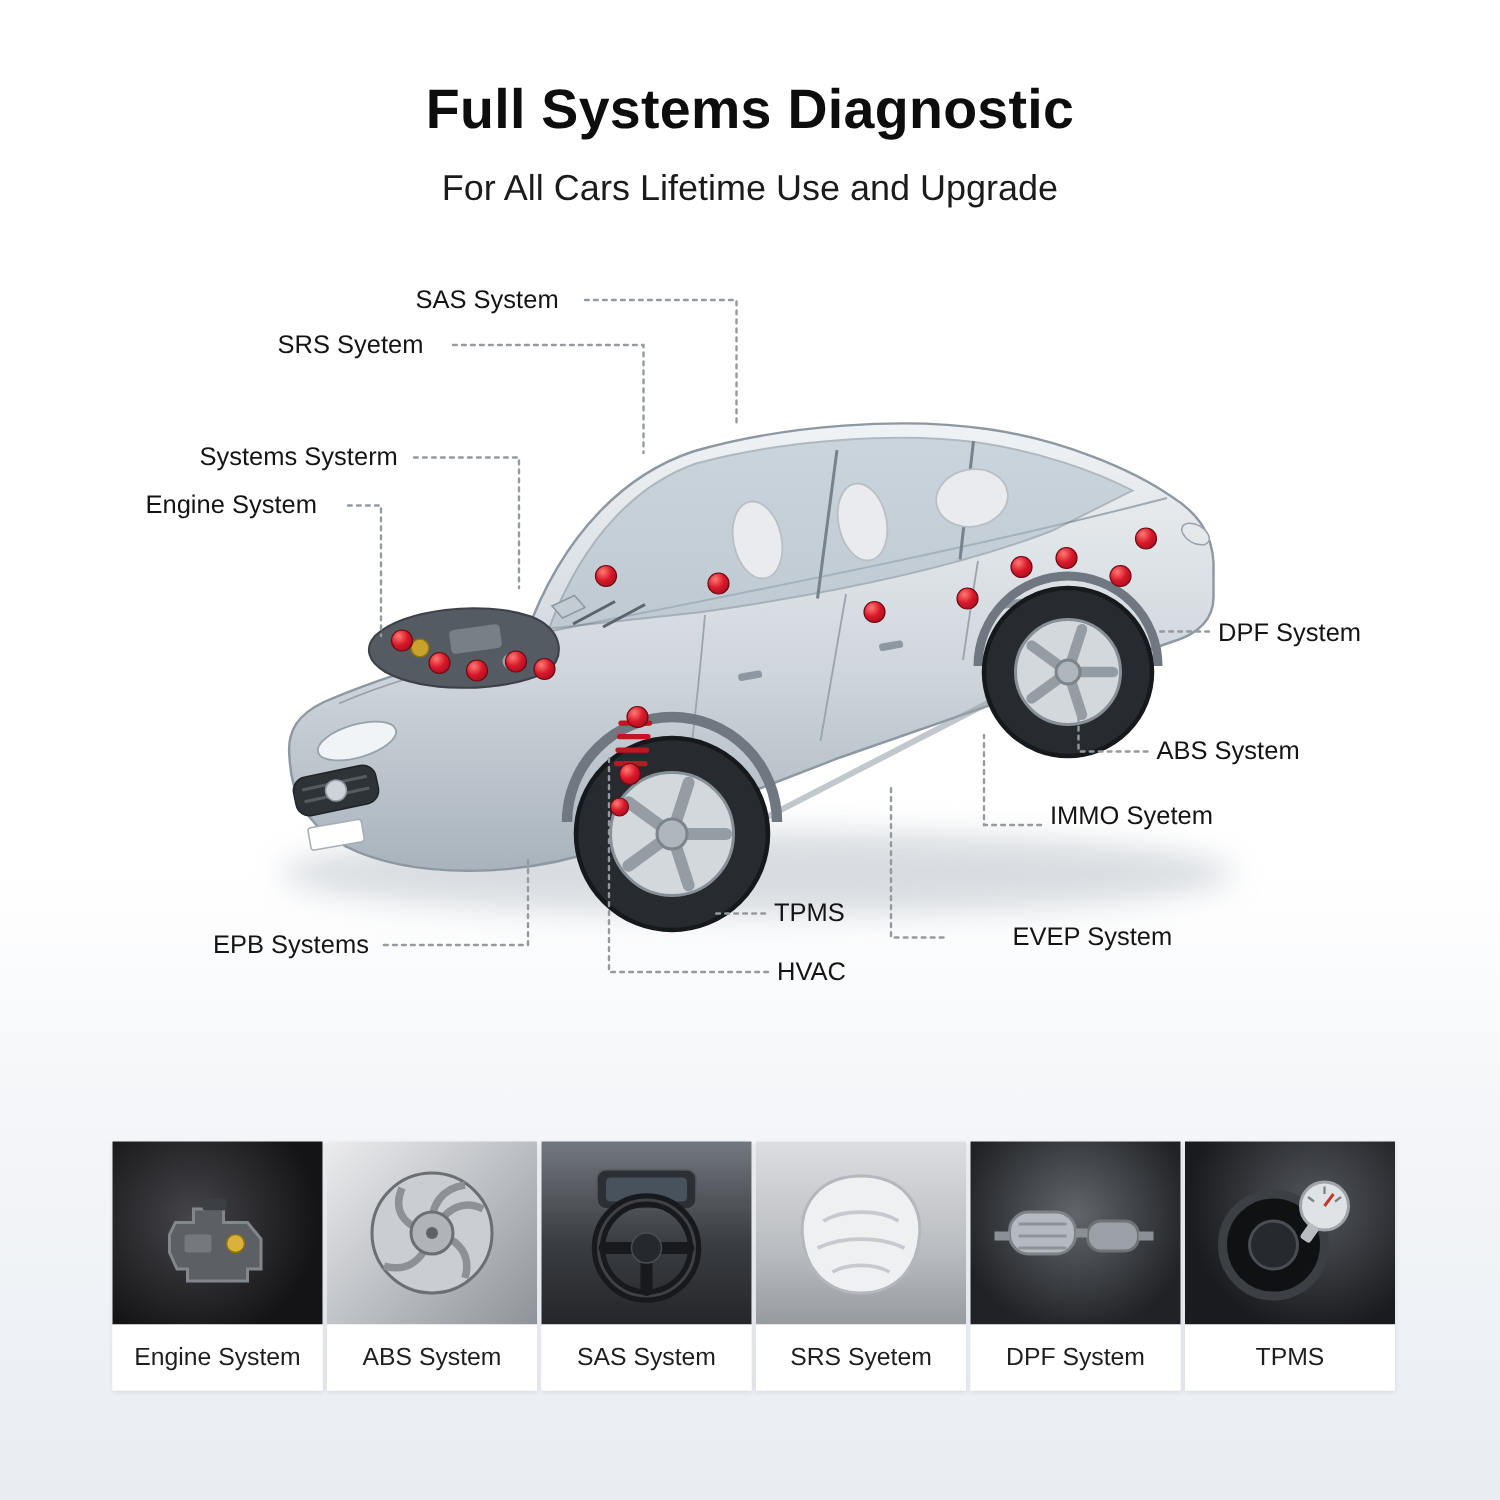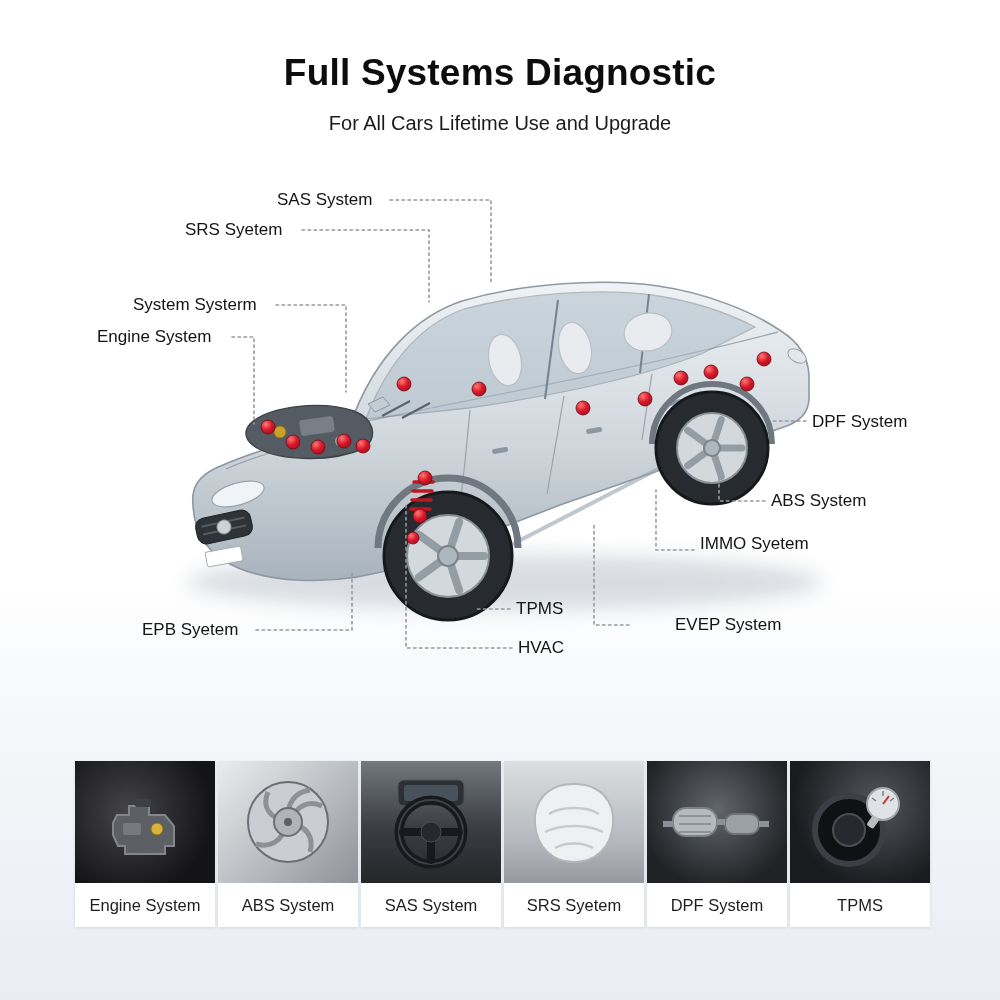--- a/index.html
+++ b/index.html
@@ -3,21 +3,21 @@
 <meta charset="utf-8">
 <style>
   html,body{margin:0;padding:0;background:#ffffff;}
   .stage{
     position:relative;width:1000px;height:1000px;margin:0 auto;overflow:hidden;
     font-family:"Liberation Sans",sans-serif;color:#141414;
     background:linear-gradient(180deg,#ffffff 0%,#ffffff 58%,#f4f6f9 74%,#e9edf2 100%);
   }
   .header{position:absolute;top:0;left:0;width:100%;text-align:center;}
   .header h1{margin:52px 0 0 0;font-size:37px;font-weight:700;color:#0d0d0d;letter-spacing:.2px;}
-  .header h2{margin:18px 0 0 0;font-size:20px;font-weight:400;color:#1b1b1b;}
+  .header h2{margin:18px 0 0 0;font-size:24px;font-weight:400;color:#1b1b1b;}
   .diagram{position:absolute;left:0;top:0;width:1000px;height:760px;}
   .diagram svg{position:absolute;left:0;top:0;}
   .callout{position:absolute;font-size:17px;line-height:21px;white-space:nowrap;color:#141414;}
   .thumbs{position:absolute;left:75px;top:761px;width:855px;display:flex;gap:3px;}
   .card{margin:0;flex:1 1 0;display:flex;flex-direction:column;box-shadow:0 1px 3px rgba(40,50,60,.12);background:#fff;}
   .photo{height:122px;display:flex;align-items:center;justify-content:center;overflow:hidden;}
   .photo-engine{background:radial-gradient(circle at 38% 42%,#45454a,#141416 75%);}
   .photo-abs{background:linear-gradient(135deg,#ececee 0%,#c2c5c9 45%,#8f9399 100%);}
   .photo-sas{background:linear-gradient(180deg,#73787f 0%,#3a3d42 55%,#242629 100%);}
   .photo-srs{background:linear-gradient(180deg,#dcdee1 0%,#b9bcc0 60%,#979ba0 100%);}
@@ -175,29 +175,29 @@
         <circle cx="747" cy="384" r="7" fill="url(#dotGrad)"></circle>
         <circle cx="764" cy="359" r="7" fill="url(#dotGrad)"></circle>
         <circle cx="425" cy="478" r="7" fill="url(#dotGrad)"></circle>
         <circle cx="420" cy="516" r="7" fill="url(#dotGrad)"></circle>
         <circle cx="413" cy="538" r="6" fill="url(#dotGrad)"></circle>
       </g>
     </svg>
 
     <div class="callout" style="left:277px;top:189px;">SAS System</div>
     <div class="callout" style="left:185px;top:219px;">SRS Syetem</div>
-    <div class="callout" style="left:133px;top:294px;">System Systerm</div>
+    <div class="callout" style="left:133px;top:294px;">Systems Systerm</div>
     <div class="callout" style="left:97px;top:326px;">Engine System</div>
     <div class="callout" style="left:812px;top:411px;">DPF System</div>
     <div class="callout" style="left:771px;top:490px;">ABS System</div>
     <div class="callout" style="left:700px;top:533px;">IMMO Syetem</div>
     <div class="callout" style="left:635px;top:614px;margin-left:40px;">EVEP System</div>
     <div class="callout" style="left:516px;top:598px;">TPMS</div>
     <div class="callout" style="left:518px;top:637px;">HVAC</div>
-    <div class="callout" style="left:142px;top:619px;">EPB Syetem</div>
+    <div class="callout" style="left:142px;top:619px;">EPB Systems</div>
   </div>
 
   <div class="thumbs">
 
     <figure class="card">
       <div class="photo photo-engine">
         <svg width="100" height="90" viewBox="0 0 100 90">
           <path d="M22,38 h12 v-9 h20 v9 h16 l9,11 v20 h-9 v8 h-40 v-8 h-7 l-5,-11 v-12 z" fill="#5c5f64" stroke="#83868b" stroke-width="2"></path>
           <rect x="40" y="22" width="16" height="8" rx="2" fill="#3c3f43"></rect>
           <circle cx="62" cy="52" r="6" fill="#d8b23a" stroke="#8e7113"></circle>

